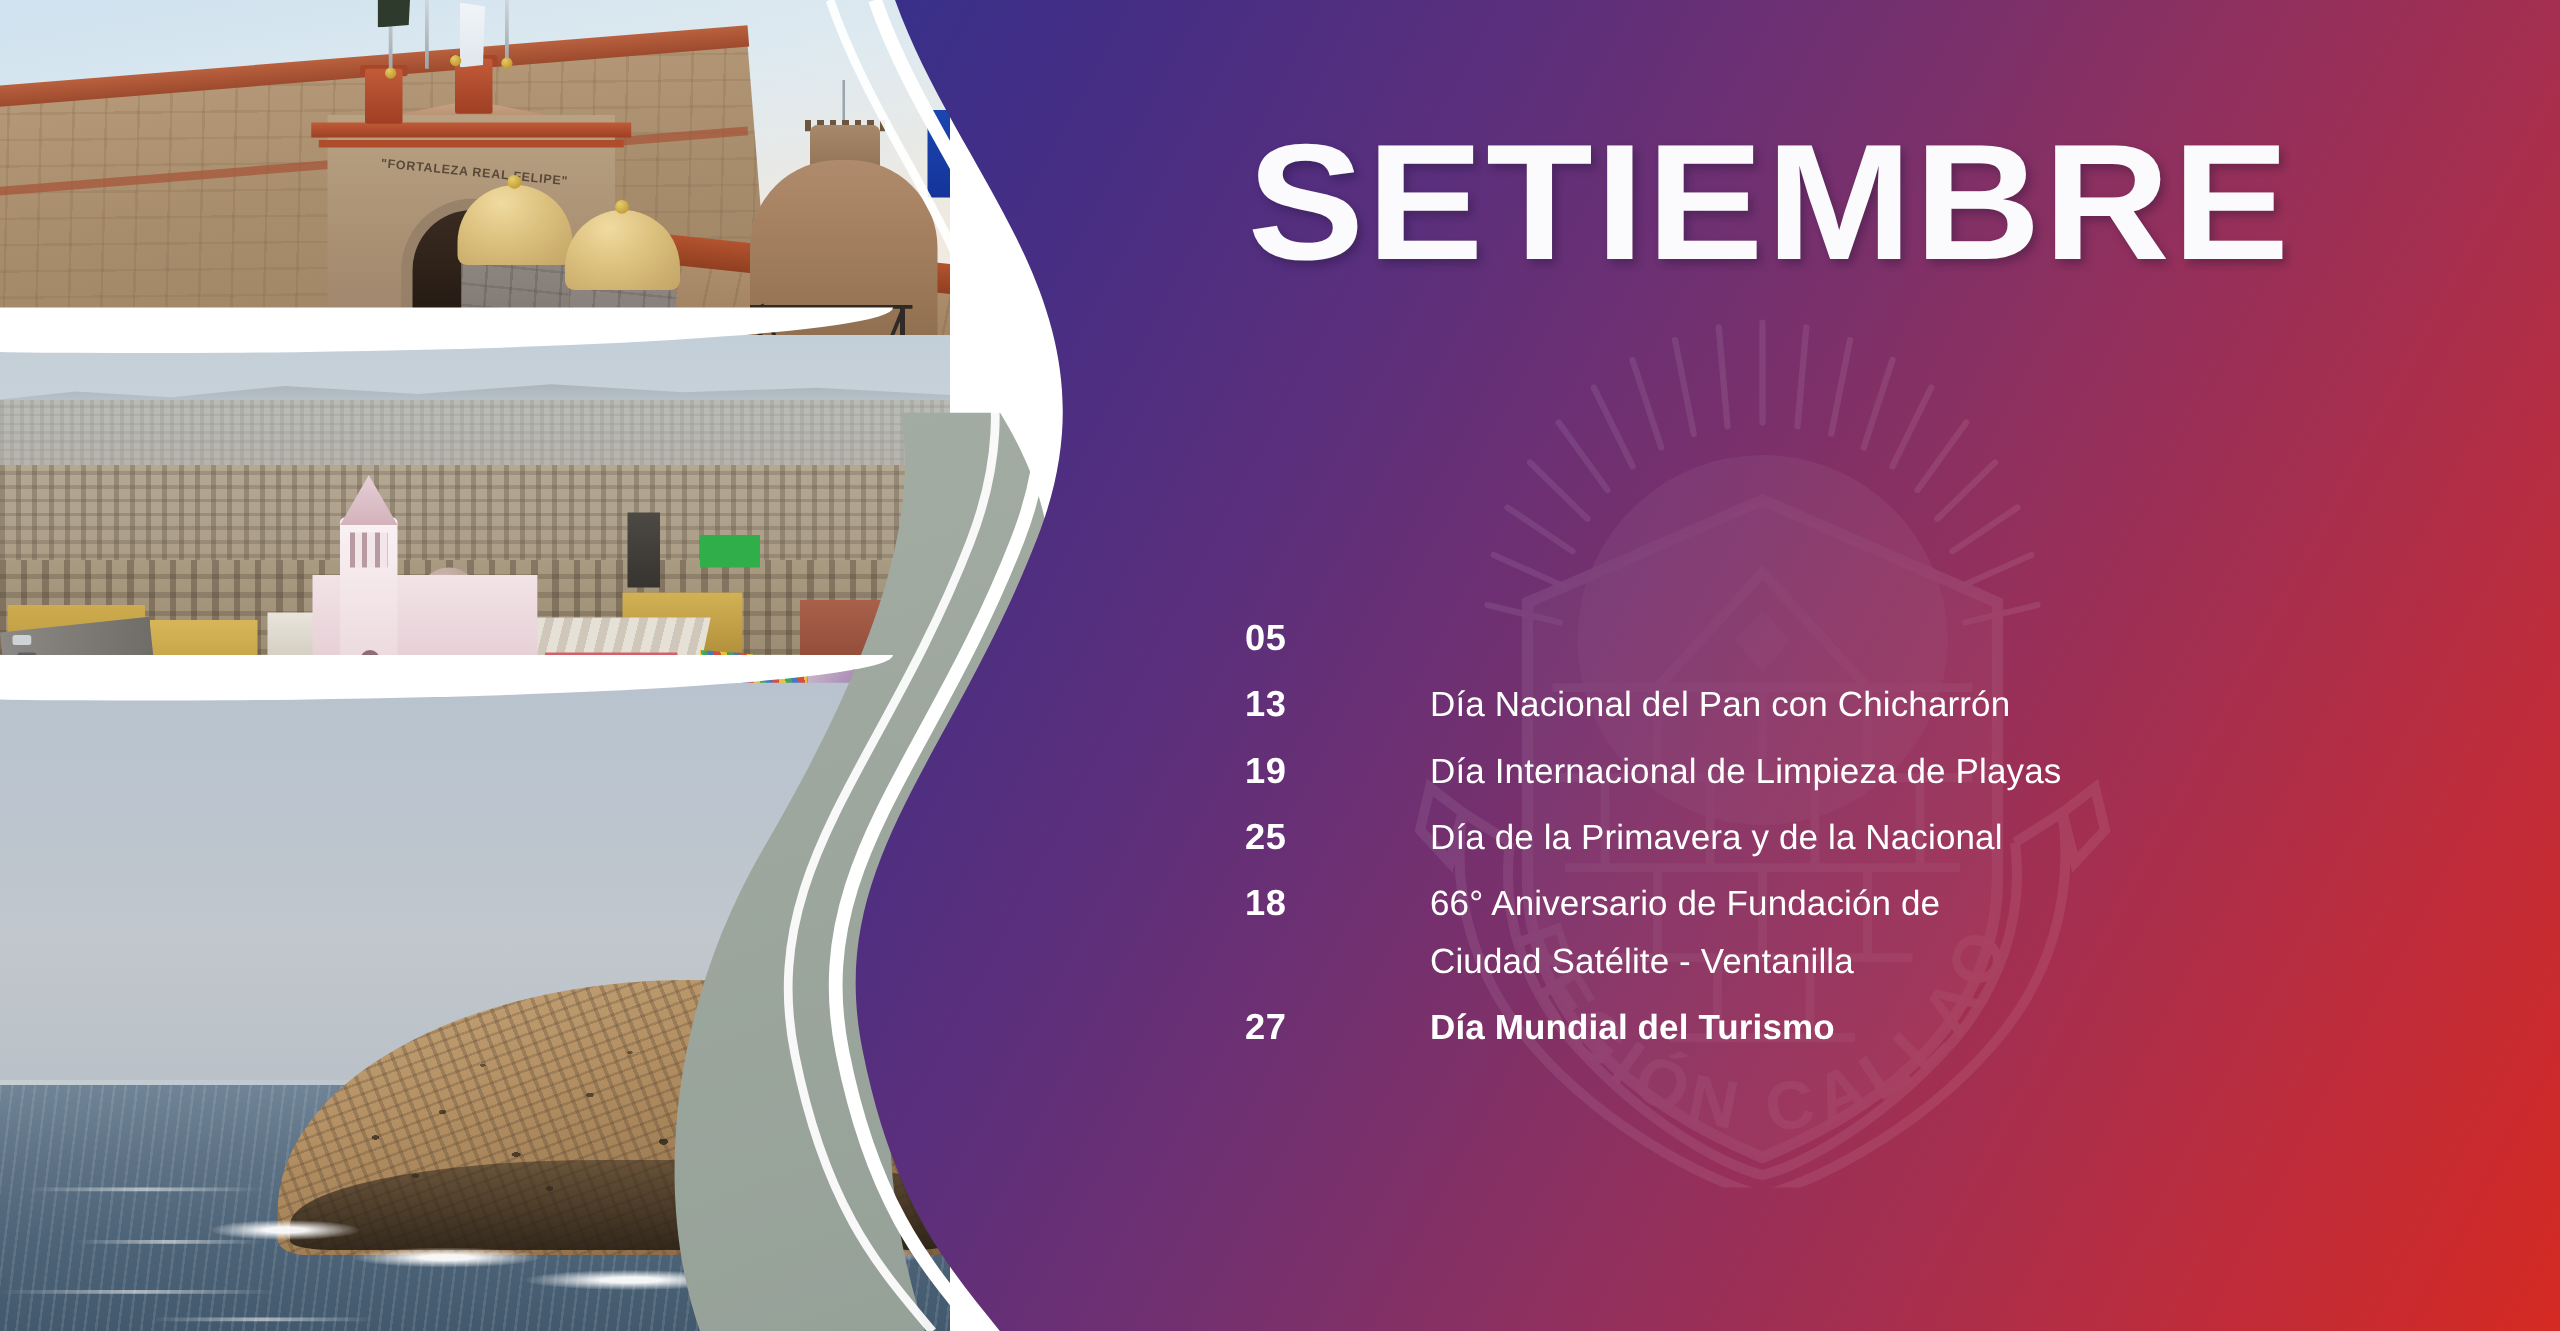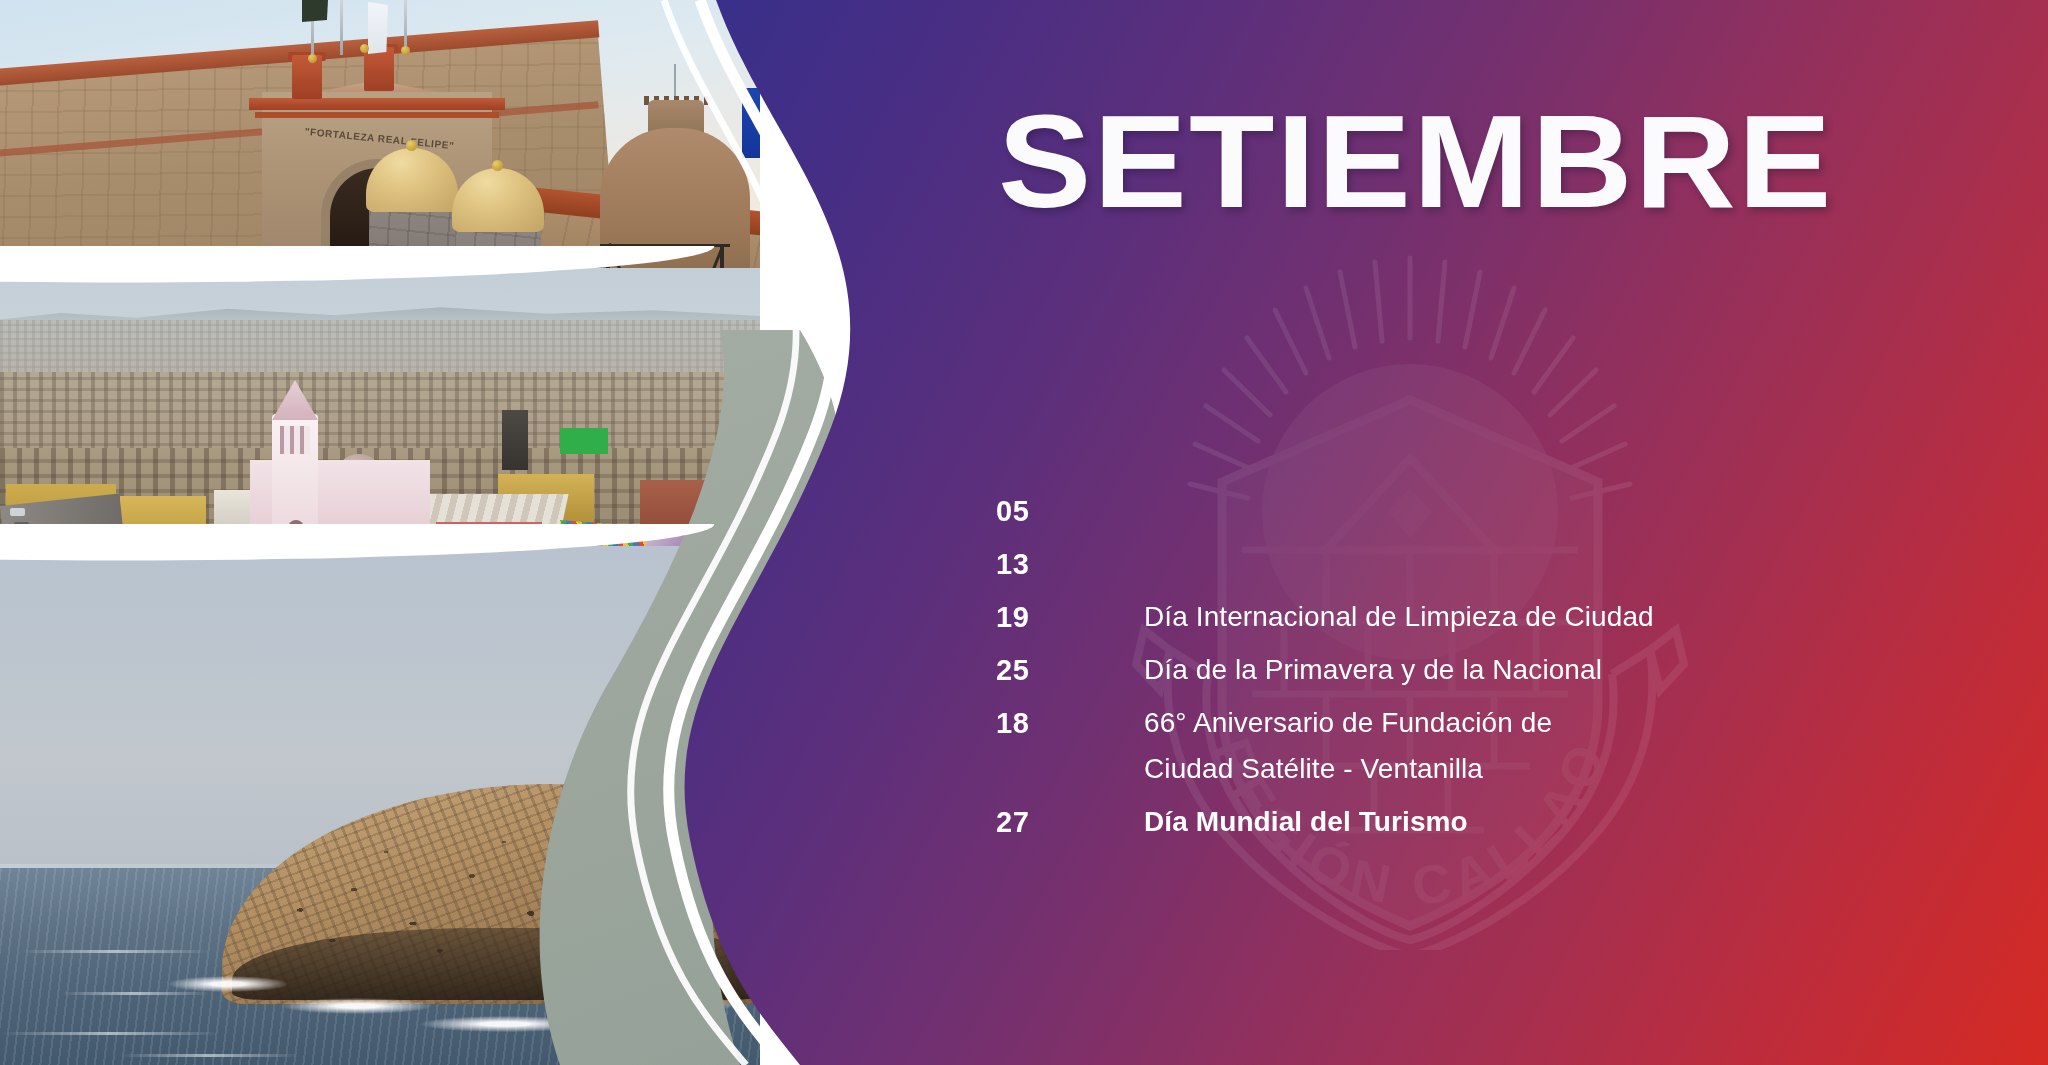--- a/index.html
+++ b/index.html
@@ -689,24 +689,25 @@
   </svg>
 
   <div class="month-title">SETIEMBRE</div>
 
   <div class="events">
       <div class="event-row">
         <div class="event-day">05</div>
       </div>
       <div class="event-row">
         <div class="event-day">13</div>
+        <div class="event-label">Día Nacional del Pan con Chicharrón</div>
       </div>
       <div class="event-row">
         <div class="event-day">19</div>
-        <div class="event-label">Día Internacional de Limpieza de Ciudad</div>
+        <div class="event-label">Día Internacional de Limpieza de Playas</div>
       </div>
       <div class="event-row">
         <div class="event-day">25</div>
         <div class="event-label">Día de la Primavera y de la Nacional</div>
       </div>
       <div class="event-row">
         <div class="event-day">18</div>
         <div class="event-label">66° Aniversario de  Fundación de
 Ciudad Satélite - Ventanilla</div>
       </div>

